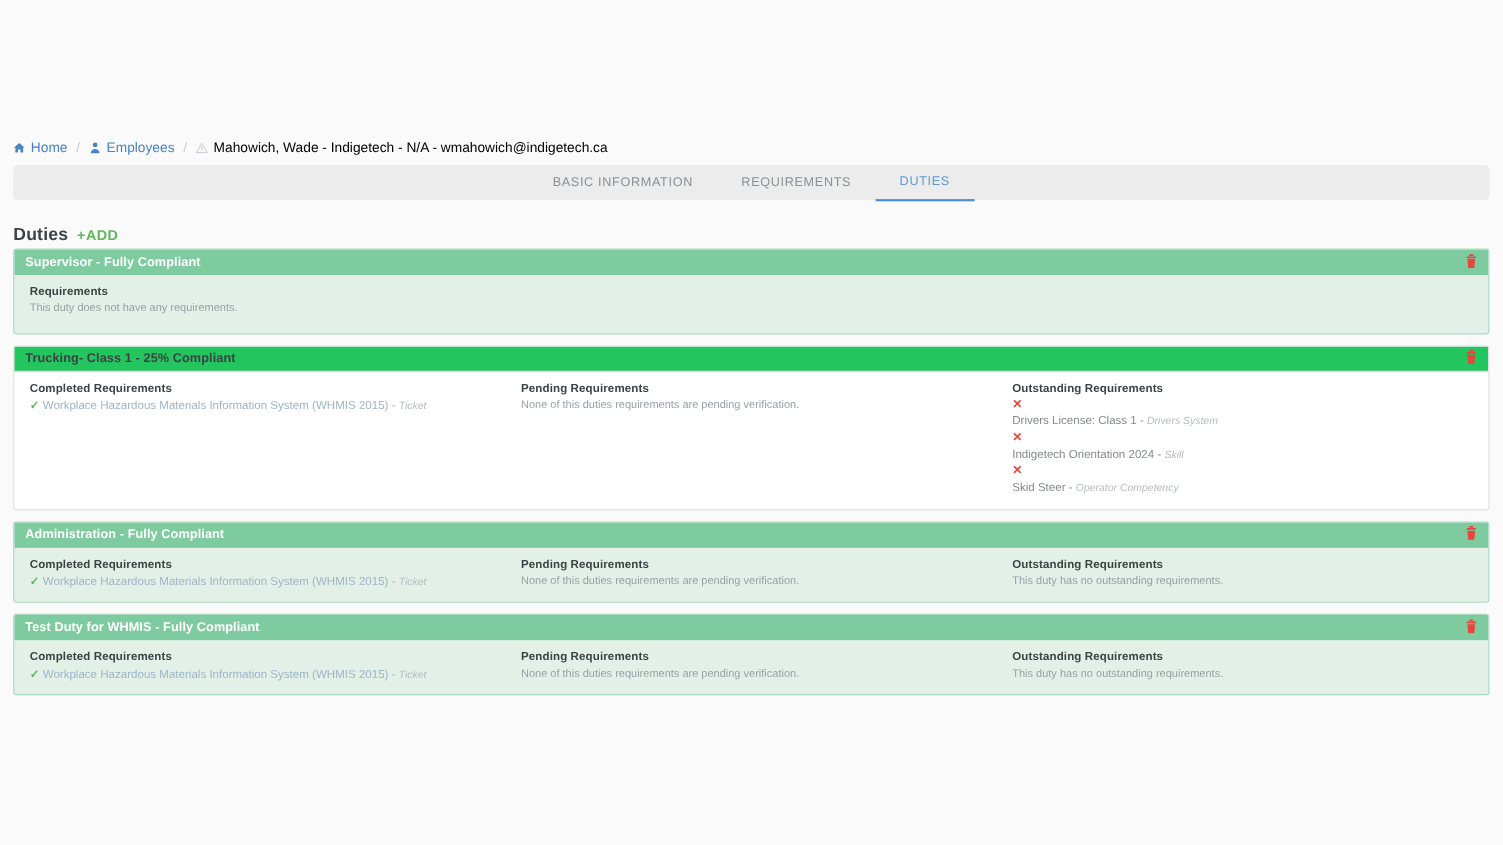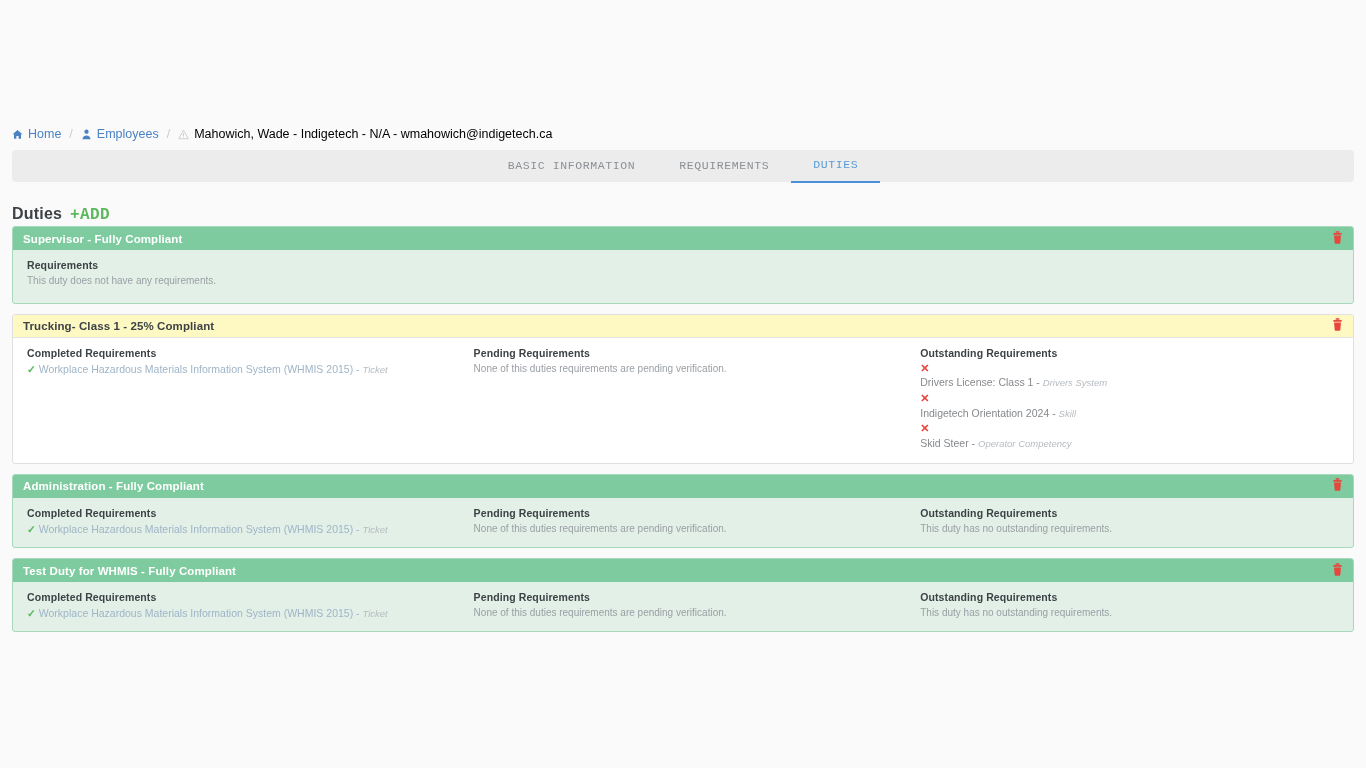--- a/index.html
+++ b/index.html
@@ -58,21 +58,20 @@
     border-radius: 4px;
     display: flex;
     align-items: flex-start;
     justify-content: center;
   }
   .tabs {
     display: flex;
     align-items: center;
     gap: 0px;
     height: 32px;
-    font-family: Liberation Mono, monospace;
   }
   .tab {
     font-size: 11.5px;
     letter-spacing: 0.6px;
     color: #8b9096;
     padding: 0 22px;
     height: 32px;
     line-height: 32px;
     cursor: pointer;
     position: relative;
@@ -92,27 +91,26 @@
     align-items: baseline;
     gap: 8px;
   }
   .duties-title {
     font-size: 16px;
     font-weight: bold;
     color: #3d4246;
     letter-spacing: 0.2px;
   }
   .add-link {
-    font-size: 16px;
+    font-size: 13px;
     font-weight: bold;
     color: #5cb85c;
     letter-spacing: 0.4px;
     cursor: pointer;
     text-decoration: none;
-    font-family: Liberation Mono, monospace;
   }
 
   
   .panels {
     position: absolute;
     top: 226px;
     left: 12px;
     width: 1342px;
   }
   .panel {
@@ -136,21 +134,21 @@
     justify-content: space-between;
     padding: 0 8px 0 10px;
     box-sizing: border-box;
     gap: 32px;
   }
   .panel.compliant .panel-header {
     background: #7ecba0;
     color: #ffffff;
   }
   .panel.noncompliant .panel-header {
-    background: #fef9c3;
+    background: #22c55e;
     color: #3d4246;
     border-bottom: 1px solid #e3e3e3;
   }
   .panel-title {
     font-size: 11.5px;
     font-weight: bold;
     letter-spacing: 0.1px;
   }
   .trash-btn {
     width: 16px;

